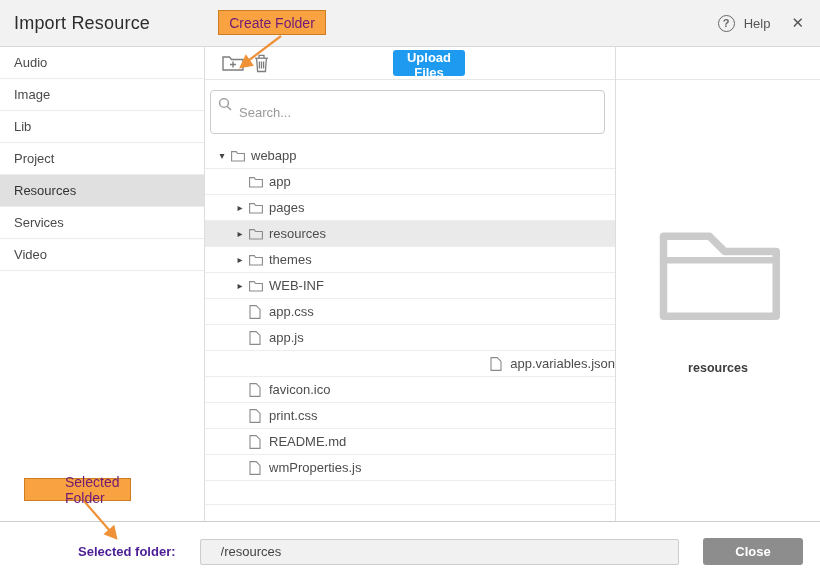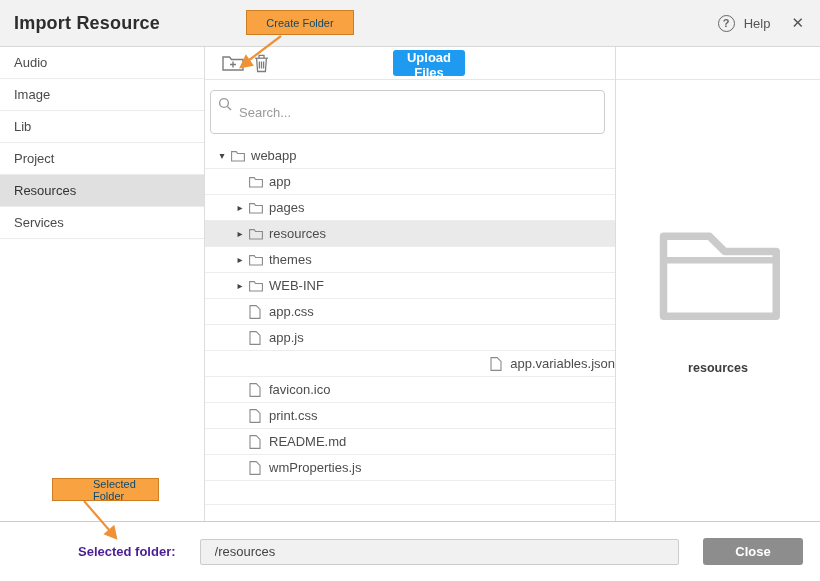--- a/index.html
+++ b/index.html
@@ -3,21 +3,21 @@
 <meta charset="utf-8">
 <style>
   * { margin:0; padding:0; box-sizing:border-box; }
   html,body { width:820px; height:581px; }
   body { font-family:"Liberation Sans", sans-serif; background:#fff; position:relative; overflow:hidden; }
 
   .dialog { width:820px; height:581px; display:flex; flex-direction:column; background:#fff; position:relative; }
 
   
   .hdr { height:47px; background:#f2f2f2; border-bottom:1px solid #d8d8d8; display:flex; align-items:center; padding:0 16px 0 14px; flex:0 0 auto; }
-  .hdr-title { font-size:18px; font-weight:bold; color:#2d2d2d; letter-spacing:.2px; }
+  .hdr-title { font-size:18px; font-weight:normal; color:#2d2d2d; letter-spacing:.2px; }
   .hdr-right { margin-left:auto; display:flex; align-items:center; gap:9px; }
   .help-circ { width:17px; height:17px; border:1.4px solid #666; border-radius:50%; color:#666; font-size:11px; font-weight:bold; display:flex; align-items:center; justify-content:center; cursor:pointer; }
   .help-txt { font-size:13px; color:#555; cursor:pointer; }
   .close-x { font-size:15px; color:#555; margin-left:12px; cursor:pointer; }
 
   
   .bdy { flex:1 1 auto; display:flex; min-height:0; }
 
   
   .sb { width:205px; border-right:1px solid #ddd; flex:0 0 auto; }
@@ -45,25 +45,25 @@
   
   .pv { flex:1 1 auto; display:flex; flex-direction:column; }
   .pv-strip { height:33px; border-bottom:1px solid #e6e6e6; flex:0 0 auto; }
   .pv-body { flex:1; display:flex; flex-direction:column; align-items:center; }
   .pv-folder { margin-top:145px; }
   .pv-label { margin-top:36px; font-size:12.5px; font-weight:bold; color:#3d3d3d; }
 
   
   .ftr { height:60px; border-top:1px solid #ccc; background:#fff; display:flex; align-items:center; padding:0 17px 0 78px; flex:0 0 auto; }
   .ftr-label { font-size:13px; font-weight:bold; color:#4c1d95; margin-right:24px; white-space:nowrap; }
-  .ftr-input { flex:1; height:26px; background:#f1f1f1; border:1px solid #ccc; border-radius:2px; padding:0 14px; font-size:13px; color:#444; font-family:"Liberation Sans",sans-serif; outline:none; }
+  .ftr-input { flex:1; height:26px; background:#f1f1f1; border:1px solid #ccc; border-radius:2px; padding:0 20px; font-size:13px; color:#444; font-family:"Liberation Sans",sans-serif; outline:none; }
   .close-btn { margin-left:24px; width:100px; height:27px; background:#8d8d8d; color:#fff; border:none; border-radius:3px; font-size:13px; font-weight:bold; font-family:"Liberation Sans",sans-serif; cursor:pointer; }
 
   
-  .callout { position:absolute; background:#f9a242; border:1px solid #cd7e22; color:#0c4a6e; font-size:11px; display:flex; align-items:center; justify-content:center; z-index:20;margin-left:28px; }
+  .callout { position:absolute; background:#f9a242; border:1px solid #cd7e22; color:#701a75; font-size:14px; display:flex; align-items:center; justify-content:center; z-index:20; }
   .co-create { left:218px; top:10px; width:108px; height:25px; }
   .co-selected { left:24px; top:478px; width:107px; height:23px;padding-left:40px; }
   .anno-overlay { position:absolute; left:0; top:0; width:820px; height:581px; pointer-events:none; z-index:19; }
 </style>
 </head>
 <body>
 
 <div class="dialog">
 
   <div class="hdr">
@@ -88,20 +88,23 @@
     <span>Lib</span>
   </div>
         <div class="sb-item">
     <span>Project</span>
   </div>
         <div class="sb-item selected">
     <span>Resources</span>
   </div>
         <div class="sb-item">
     <span>Services</span>
+  </div>
+        <div class="sb-item">
+    <span>Video</span>
   </div>
       </div>
 
     <div class="mn">
       <div class="tb">
         <span class="tb-ic">
           <svg width="23" height="18" viewBox="0 0 23 18">
               <g fill="none" stroke="#7d7d7d" stroke-width="1.4">
                 <path d="M1 16 V3 h6.5 l2 2.5 H21 V16 z"></path>
                 <path d="M11 7.5 v6 M8 10.5 h6"></path>

